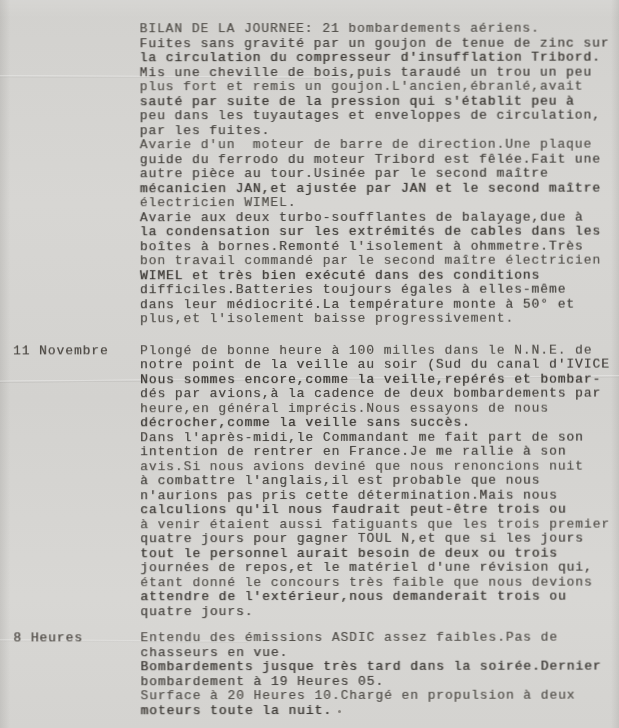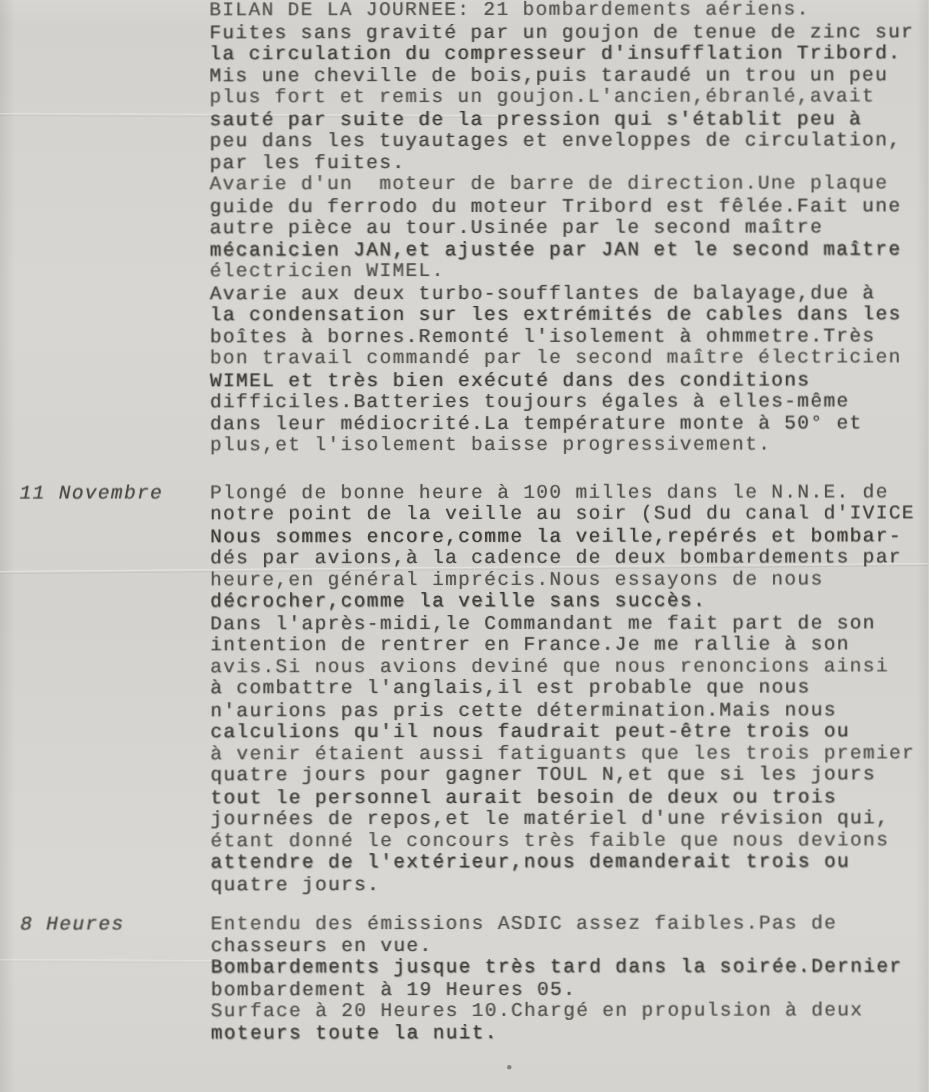--- a/index.html
+++ b/index.html
@@ -24,33 +24,32 @@
   .crease-b{top:378px;width:100%;
     background:linear-gradient(180deg,rgba(255,255,255,.5),rgba(125,123,119,.22));
     transform:rotate(-.5deg);}
   .crease-c{top:640px;width:40%;
     background:linear-gradient(180deg,rgba(255,255,255,.35),rgba(130,128,124,.12));
     transform:rotate(.3deg);}
   .speck{position:absolute;left:338px;top:710px;width:3px;height:3px;border-radius:50%;
     background:#6e6a63;opacity:.75;}
 
   .content{
-    position:absolute;left:0;top:0;right:0;
+    position:absolute;left:0;top:22px;right:0;
     transform:rotate(-0.08deg);
   }
   .section{display:flex;align-items:flex-start;}
   .section.s1{margin-bottom:17px;}
   .section.s2{margin-bottom:12px;}
   .mlabel{
     flex:0 0 140px;box-sizing:border-box;padding-left:13px;
     font-size:13px;line-height:14.5px;letter-spacing:.9px;
     color:#4b4742;white-space:pre;
     text-shadow:.3px .3px .6px rgba(72,68,62,.55);
     filter:blur(.25px);
-    font-style:italic;
   }
   .lines{flex:1 1 auto;min-width:0;filter:blur(.25px);}
   .line{
     font-size:13px;line-height:14.5px;letter-spacing:.9px;
     color:#474440;white-space:pre;
     text-shadow:.3px .3px .6px rgba(70,66,60,.6);
   }
   
   .line:nth-child(3n){color:#3e3b37;text-shadow:.4px .4px .7px rgba(60,56,50,.7);}
   .line:nth-child(4n+1){color:#53504b;text-shadow:.2px .2px .5px rgba(80,76,70,.5);}
@@ -94,21 +93,21 @@
         <div class="mlabel">11 Novembre</div>
         <div class="lines">
           <div class="line">Plongé de bonne heure à 100 milles dans le N.N.E. de</div>
           <div class="line">notre point de la veille au soir (Sud du canal d'IVICE</div>
           <div class="line">Nous sommes encore,comme la veille,repérés et bombar-</div>
           <div class="line">dés par avions,à la cadence de deux bombardements par</div>
           <div class="line">heure,en général imprécis.Nous essayons de nous</div>
           <div class="line">décrocher,comme la veille sans succès.</div>
           <div class="line">Dans l'après-midi,le Commandant me fait part de son</div>
           <div class="line">intention de rentrer en France.Je me rallie à son</div>
-          <div class="line">avis.Si nous avions deviné que nous renoncions ainsi</div>
+          <div class="line">avis.Si nous avions deviné que nous renoncions nuit</div>
           <div class="line">à combattre l'anglais,il est probable que nous</div>
           <div class="line">n'aurions pas pris cette détermination.Mais nous</div>
           <div class="line">calculions qu'il nous faudrait peut-être trois ou</div>
           <div class="line">à venir étaient aussi fatiguants que les trois premier</div>
           <div class="line">quatre jours pour gagner TOUL N,et que si les jours</div>
           <div class="line">tout le personnel aurait besoin de deux ou trois</div>
           <div class="line">journées de repos,et le matériel d'une révision qui,</div>
           <div class="line">étant donné le concours très faible que nous devions</div>
           <div class="line">attendre de l'extérieur,nous demanderait trois ou</div>
           <div class="line">quatre jours.</div>

